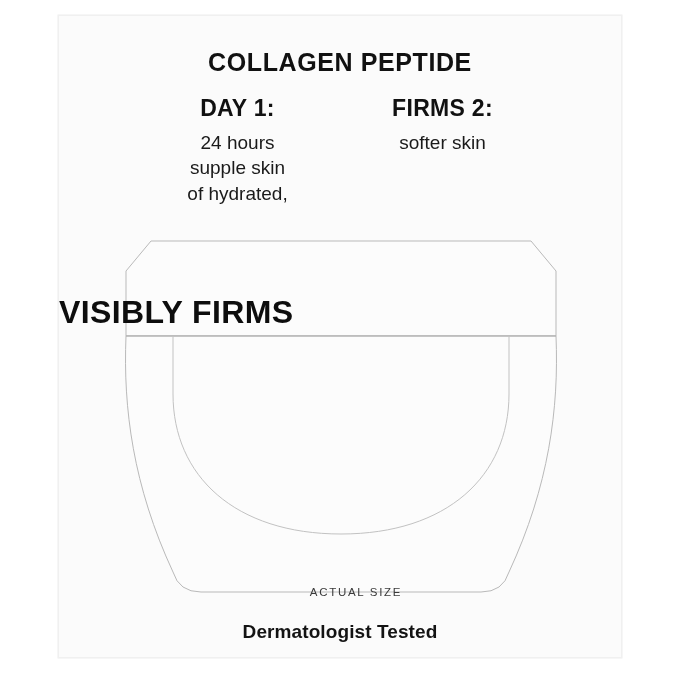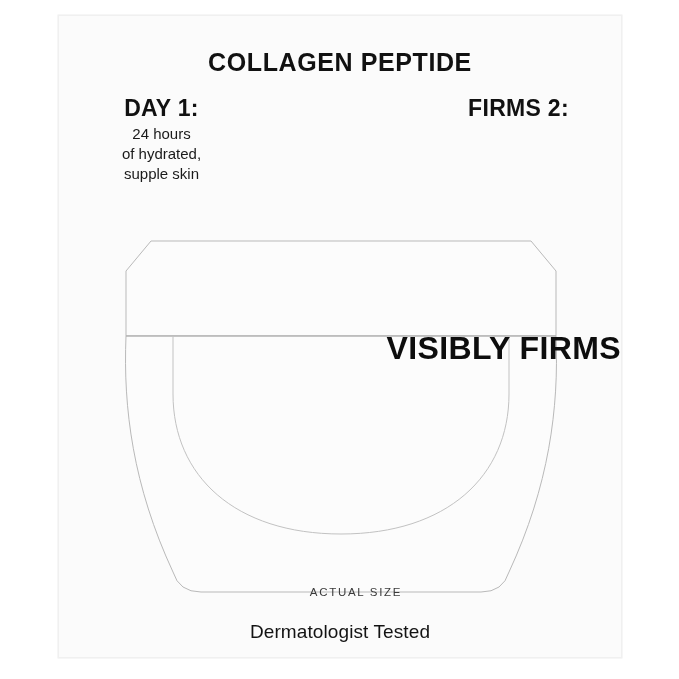--- a/index.html
+++ b/index.html
@@ -49,36 +49,36 @@
     color: #111111;
   }
 
   
   .benefits {
     position: absolute;
     left: 0;
     top: 78px;
     width: 100%;
     display: flex;
-    justify-content: space-between;
+    justify-content: center;
   }
   .benefit-col {
     width: 205px;
     text-align: center;
   }
   .benefit-title {
     font-size: 23px;
     font-weight: bold;
     letter-spacing: 0.3px;
     color: #111111;
     line-height: 1.25;
   }
   .benefit-body {
-    margin-top: 1px;
-    font-size: 15px;
+    margin-top: 7px;
+    font-size: 19px;
     font-weight: normal;
     line-height: 1.34;
     color: #1a1a1a;
   }
   .benefit-body div { white-space: nowrap; }
 
   
   .jar-wrap {
     position: absolute;
     left: 0;
@@ -94,22 +94,21 @@
     width: 564px;
     height: 643px;
   }
 
   
   .claim {
     position: absolute;
     left: 0;
     top: 280px;
     width: 100%;
-    text-align: right;
-    margin-top: 36px;
+    text-align: left;
   }
   .claim-main {
     font-size: 32px;
     font-weight: bold;
     letter-spacing: 0.4px;
     color: #0d0d0d;
     line-height: 1.06;
   }
   .claim-sub {
     margin-top: 8px;
@@ -135,48 +134,49 @@
   }
 
   
   .derm {
     position: absolute;
     left: 0;
     top: 605px;
     width: 100%;
     text-align: center;
     font-size: 19px;
-    font-weight: normal;
+    font-weight: bold;
     letter-spacing: 0.1px;
     color: #131313;
   }
 </style>
 </head>
 <body>
 
 <div class="page">
 
   <div class="card">
 
     <div class="headline">COLLAGEN PEPTIDE</div>
 
     <div class="benefits">
 
       <div class="benefit-col">
         <div class="benefit-title">DAY 1:</div>
         <div class="benefit-body">
           <div>24 hours</div>
+          <div>supple skin</div>
           <div>of hydrated,</div>
-          <div>supple skin</div>
         </div>
       </div>
 
       <div class="benefit-col">
         <div class="benefit-title">FIRMS 2:</div>
         <div class="benefit-body">
+          <div>softer skin</div>
         </div>
       </div>
 
     </div>
 
     <div class="jar-wrap">
       <svg viewBox="0 0 564 643" xmlns="http://www.w3.org/2000/svg">
 
         <path d="M 67 255
                  L 92 225

